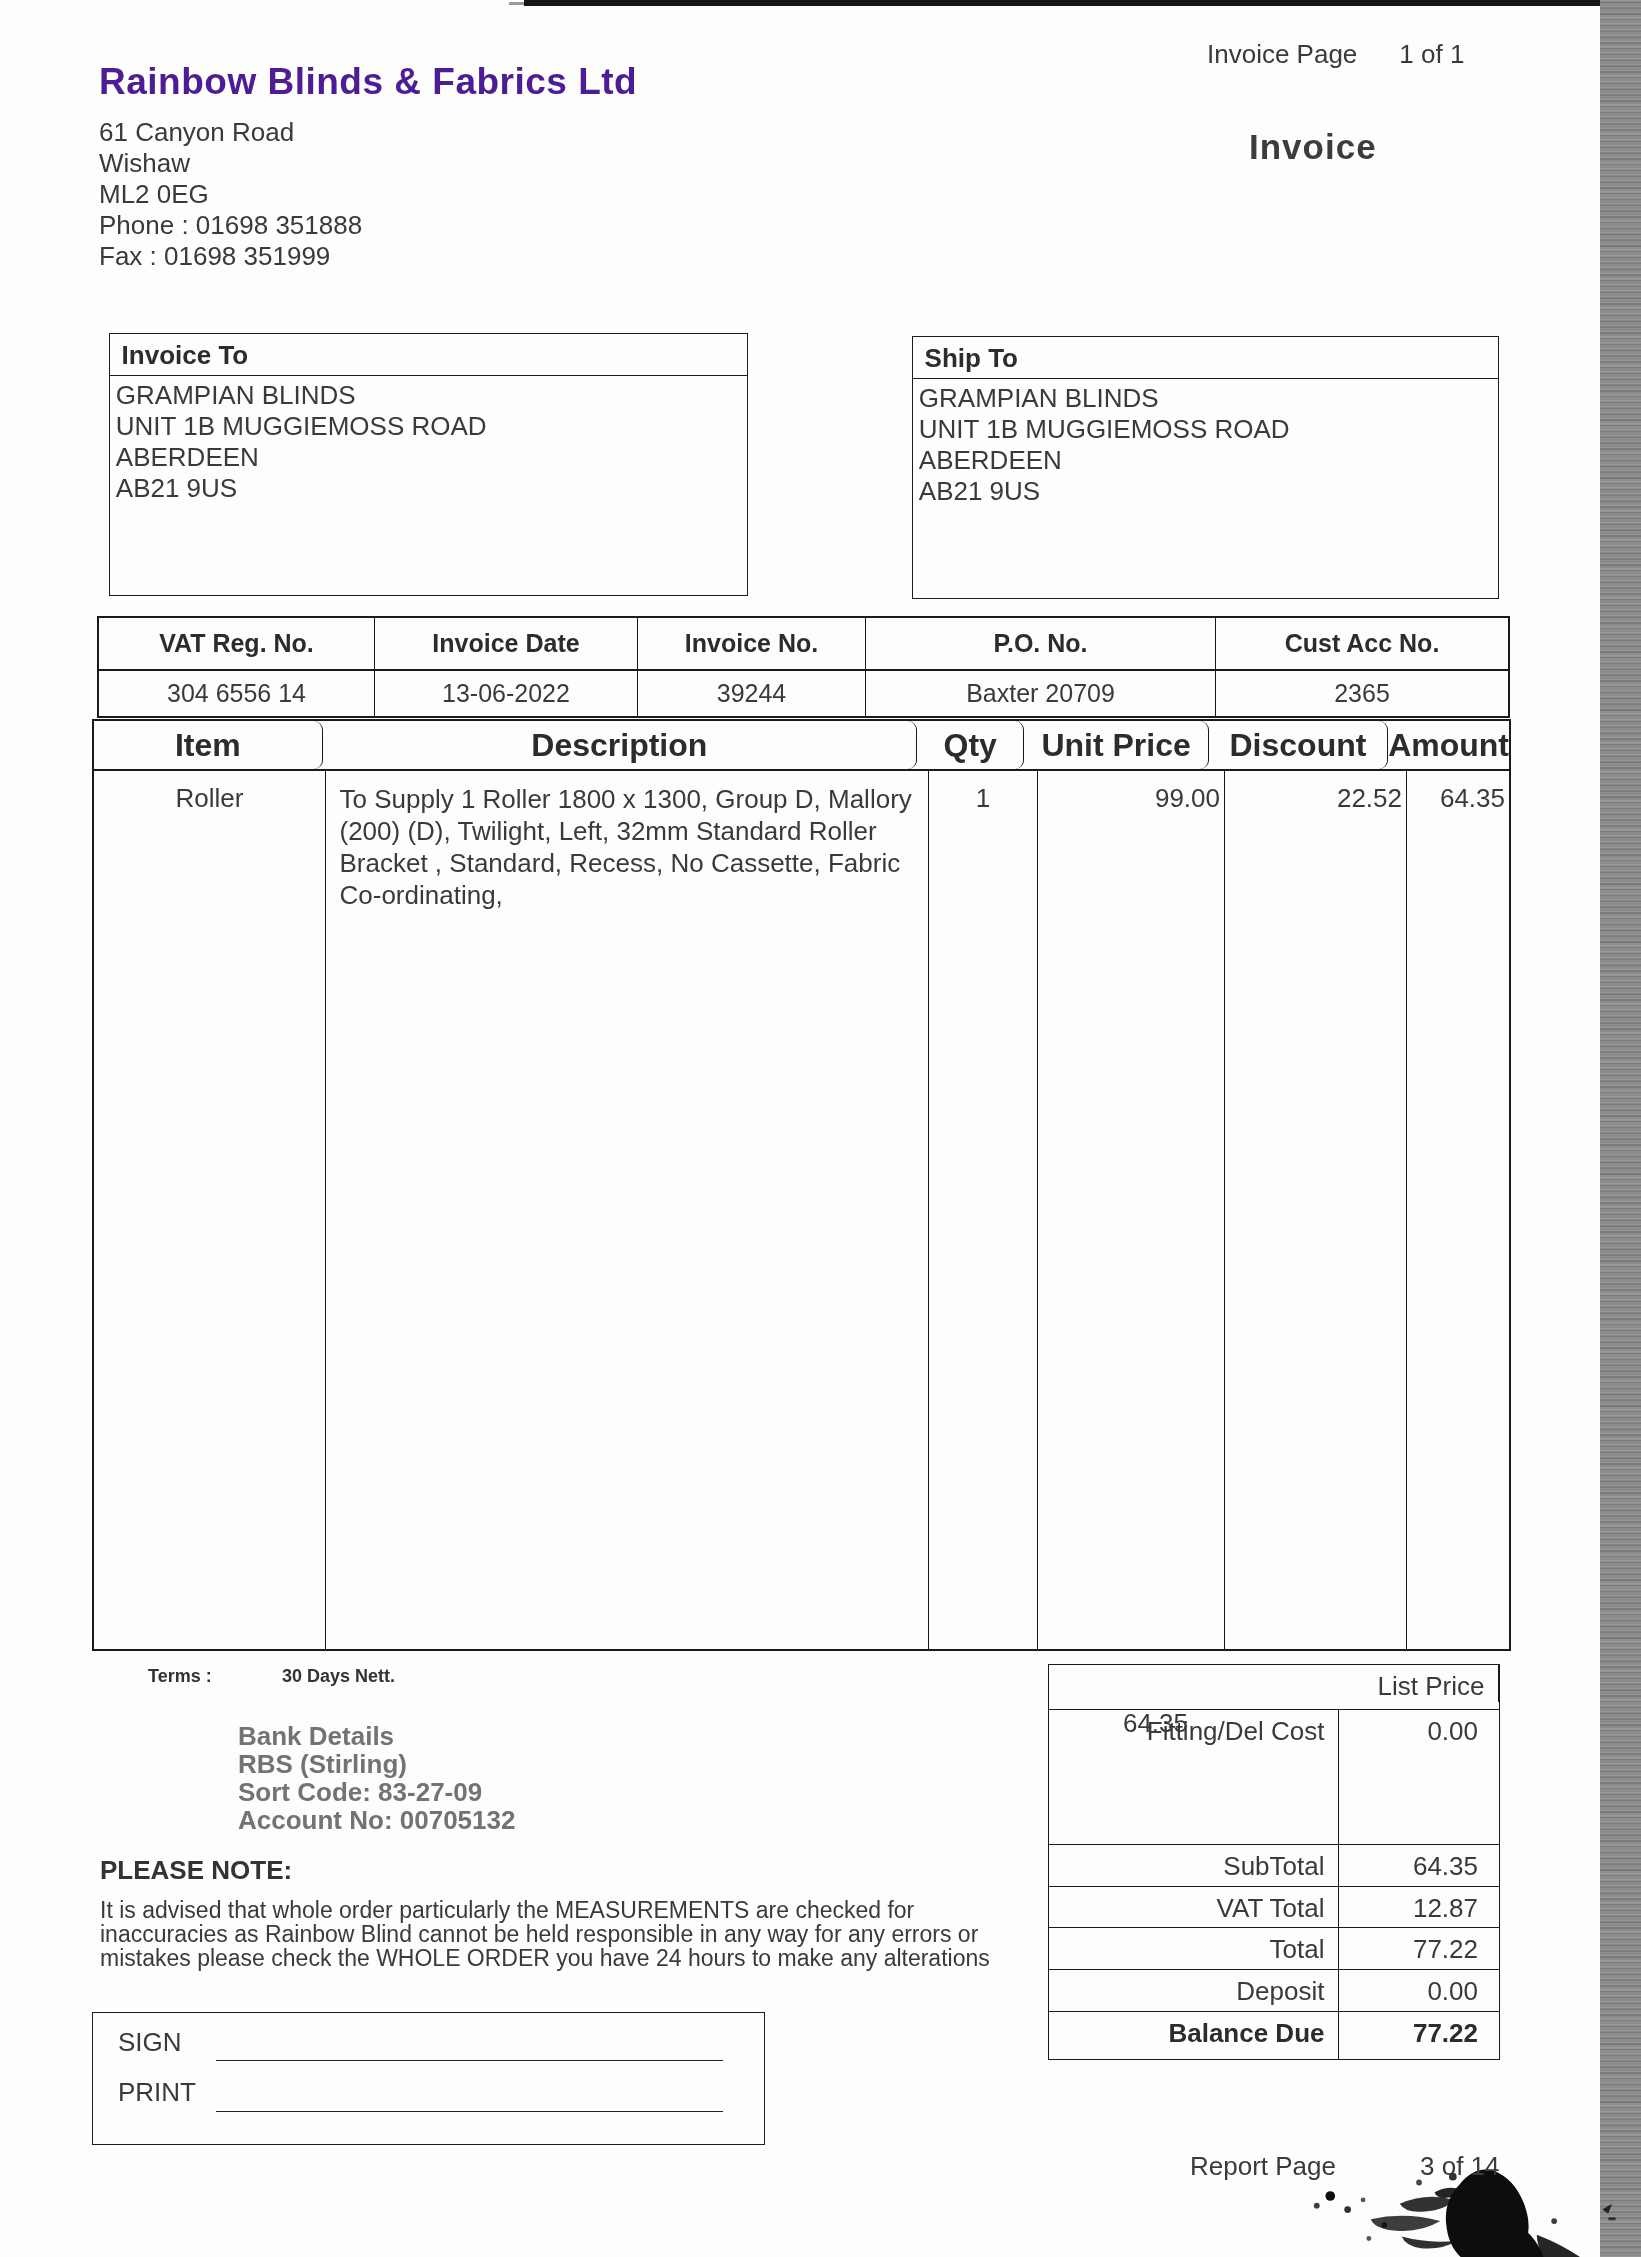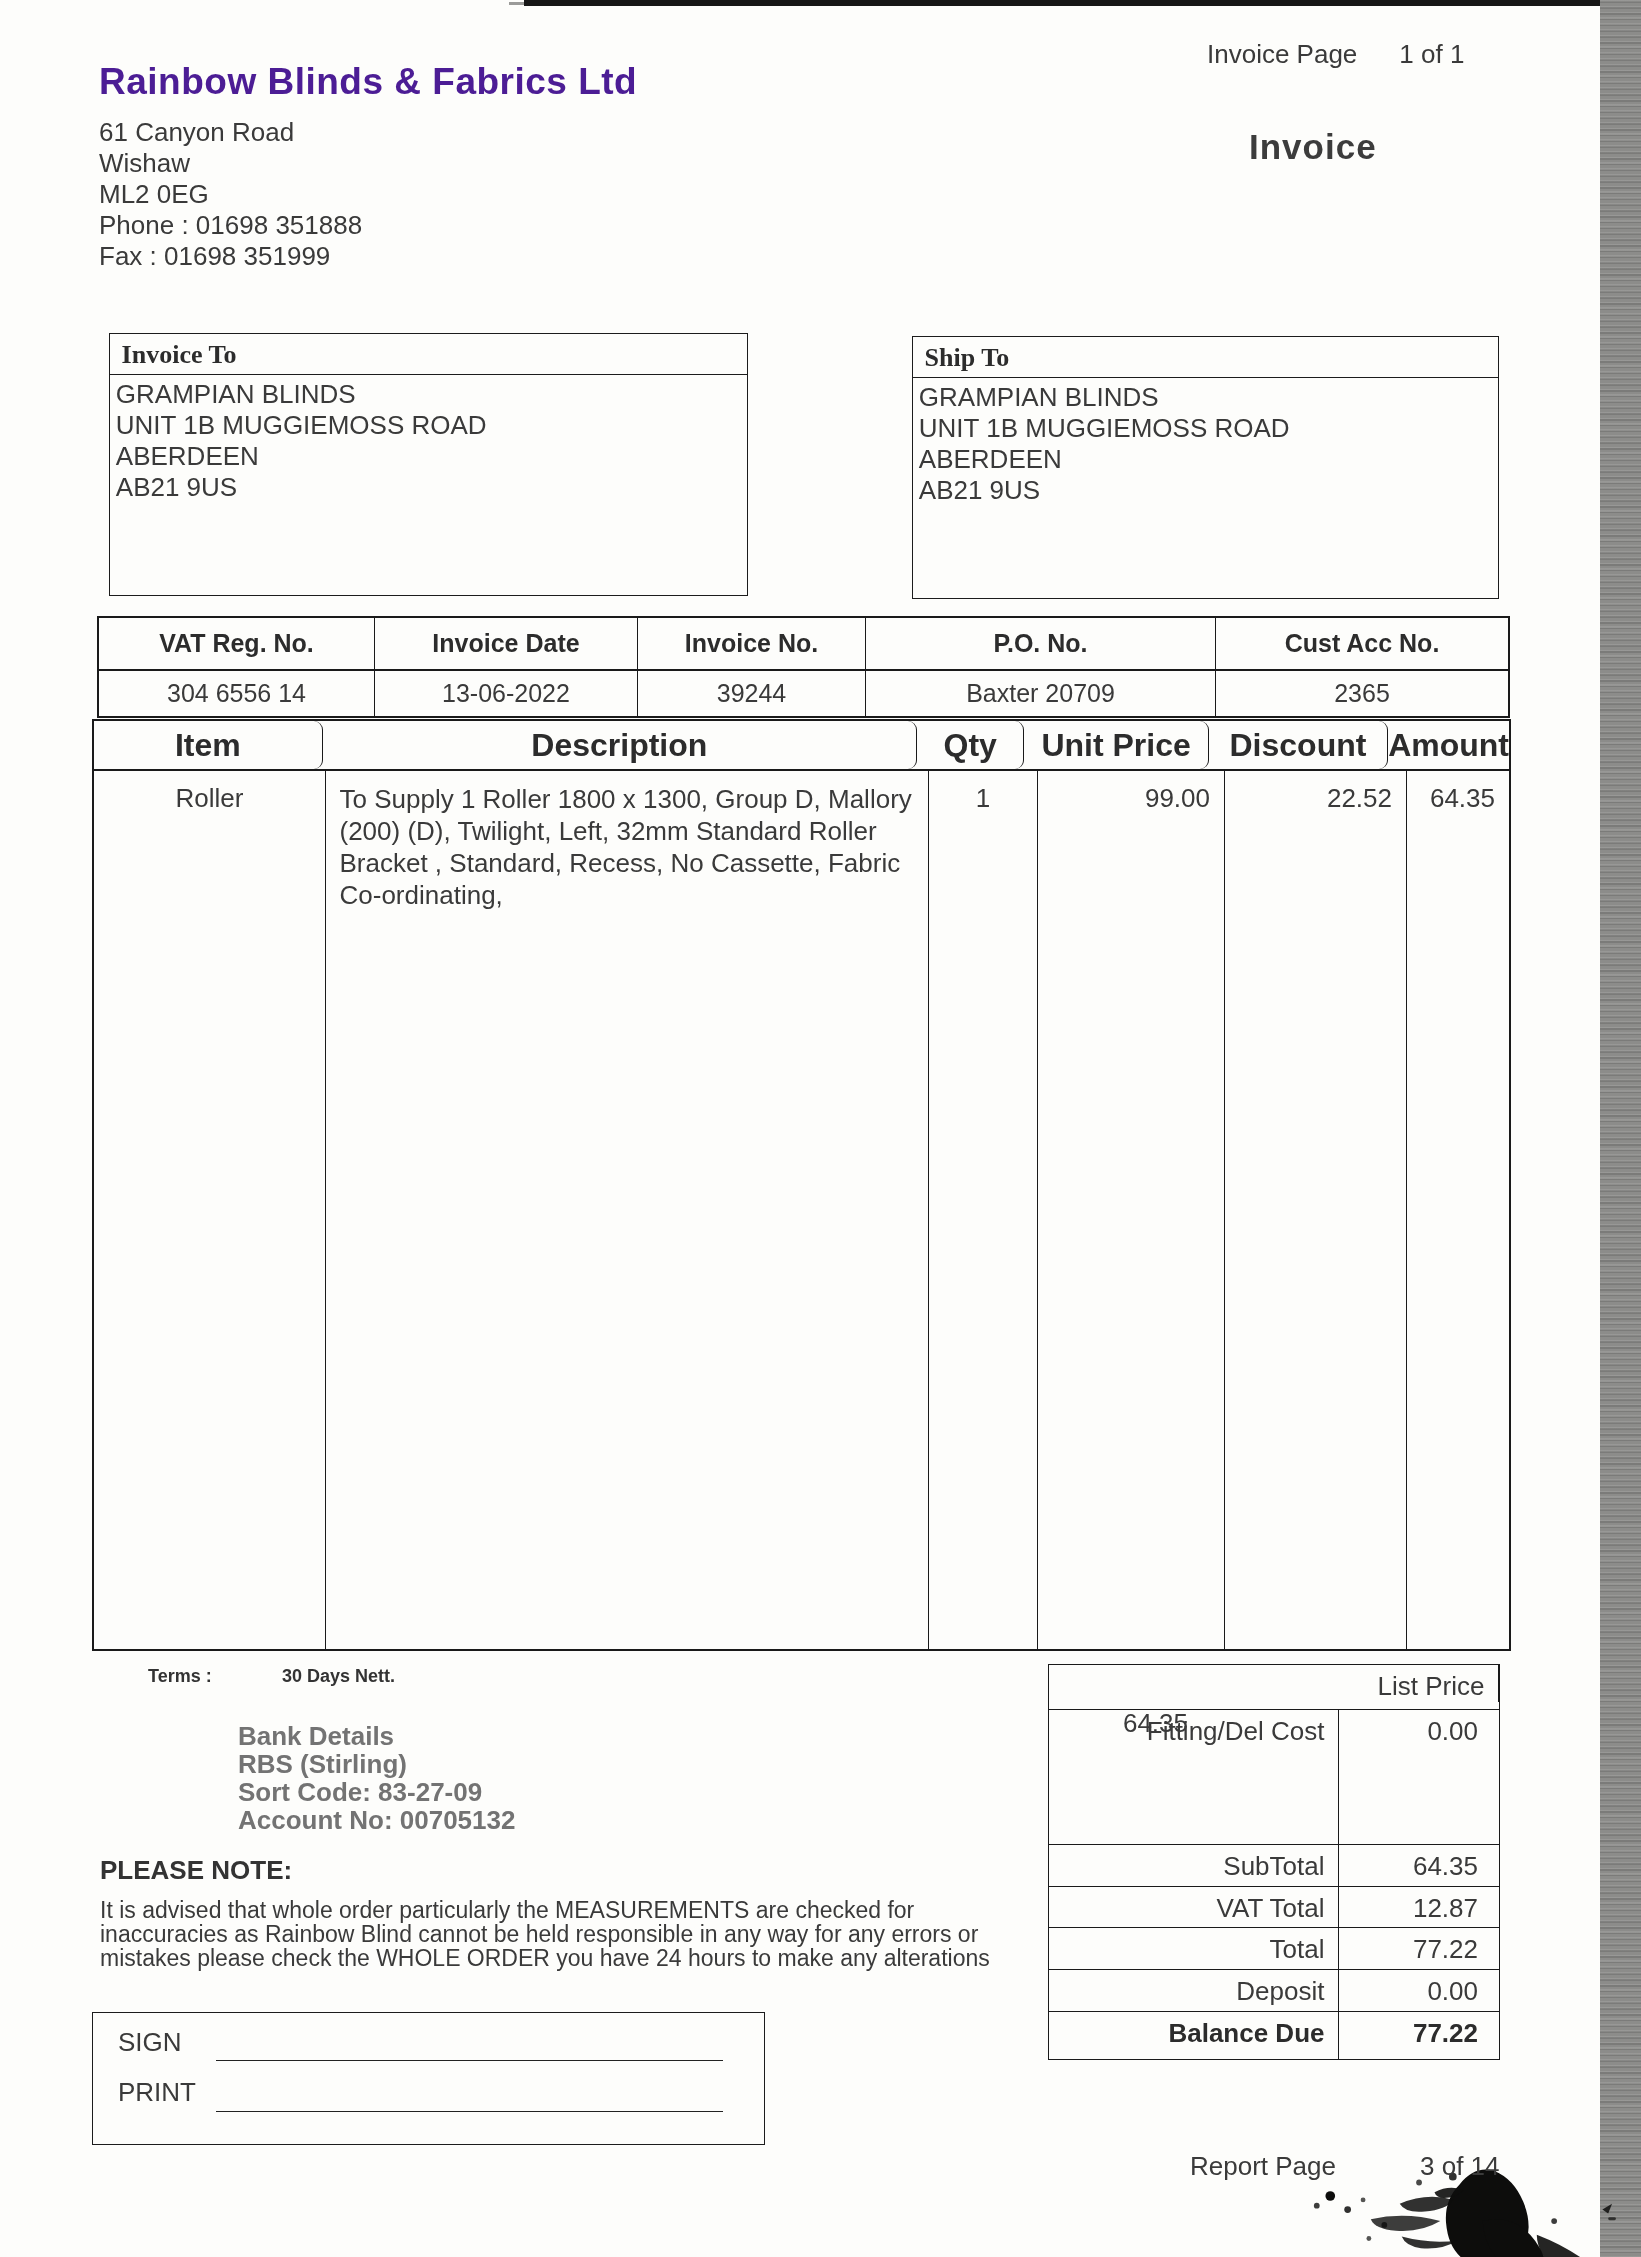--- a/index.html
+++ b/index.html
@@ -28,21 +28,21 @@
 
   .invoice-page-row { position:absolute; left:1207px; top:39px; display:flex; gap:42px; font-size:26px; color:#3a3a3a; }
   .invoice-title { position:absolute; left:1249px; top:127px; font-size:35px; font-weight:bold; color:#3c3c3c; letter-spacing:1px; }
 
   
   .addr-box { position:absolute; border:1.9px solid #1c1c1c; background:transparent; }
   .addr-box.invoice-to { left:109px; top:333px; width:639px; height:263px; }
   .addr-box.ship-to   { left:912px; top:336px; width:587px; height:263px; }
   .addr-box .box-head {
     font-size:26px; font-weight:bold; padding:5.8px 0 3.9px 11.6px;
-    border-bottom:1.9px solid #1c1c1c; color:#2c2c2c;font-family:Liberation Serif, serif;
+    border-bottom:1.9px solid #1c1c1c; color:#2c2c2c;
   }
   .addr-box .box-lines { padding:3.9px 0 0 5.8px; font-size:26px; line-height:31px; color:#3a3a3a; }
 
   
   .meta-table { position:absolute; left:97px; top:616px; width:1413px; border:2.9px solid #1a1a1a; }
   .meta-row { display:flex; }
   .meta-row.head { height:53px; border-bottom:2.9px solid #1a1a1a; }
   .meta-row.vals { height:45px; }
   .meta-cell {
     display:flex; align-items:center; justify-content:center;
@@ -61,21 +61,21 @@
   .c-item { width:232px; } .c-desc { width:603px; } .c-qty { width:109px; }
   .c-unit { width:187px; } .c-disc { width:182px; } .c-amt { flex:1; }
   .items-head .icol {
     display:flex; align-items:center; justify-content:center;
     font-size:32px; font-weight:bold; color:#2c2c2c;border-radius:9px;
   }
   .items-body .icol { font-size:26px; color:#3a3a3a; padding-top:11.6px; }
   .items-body .c-item { text-align:center; }
   .items-body .c-desc { padding-left:13.5px; padding-right:9.7px; line-height:32px; }
   .items-body .c-qty { text-align:center; }
-  .items-body .c-unit, .items-body .c-disc, .items-body .c-amt { text-align:right; padding-right:14px; }
+  .items-body .c-unit, .items-body .c-disc, .items-body .c-amt { text-align:right; padding-right:4px; }
 
   
   .terms-row { position:absolute; left:104px; top:1666px; display:flex; font-size:18px; font-weight:bold; color:#333;margin-left:44px; }
   .terms-row .t-label { width:134px; }
   .bank-block { position:absolute; left:238px; top:1722px; font-size:26px; font-weight:bold; line-height:28px; color:#737373; }
   .please-note { position:absolute; left:100px; top:1855px; font-size:26px; font-weight:bold; color:#333; }
   .note-body { position:absolute; left:100px; top:1898px; width:912px; font-size:23px; line-height:24px; color:#3a3a3a; }
 
   
   .totals-box { position:absolute; left:1048px; top:1664px; width:452px; border:1.9px solid #1a1a1a; }

